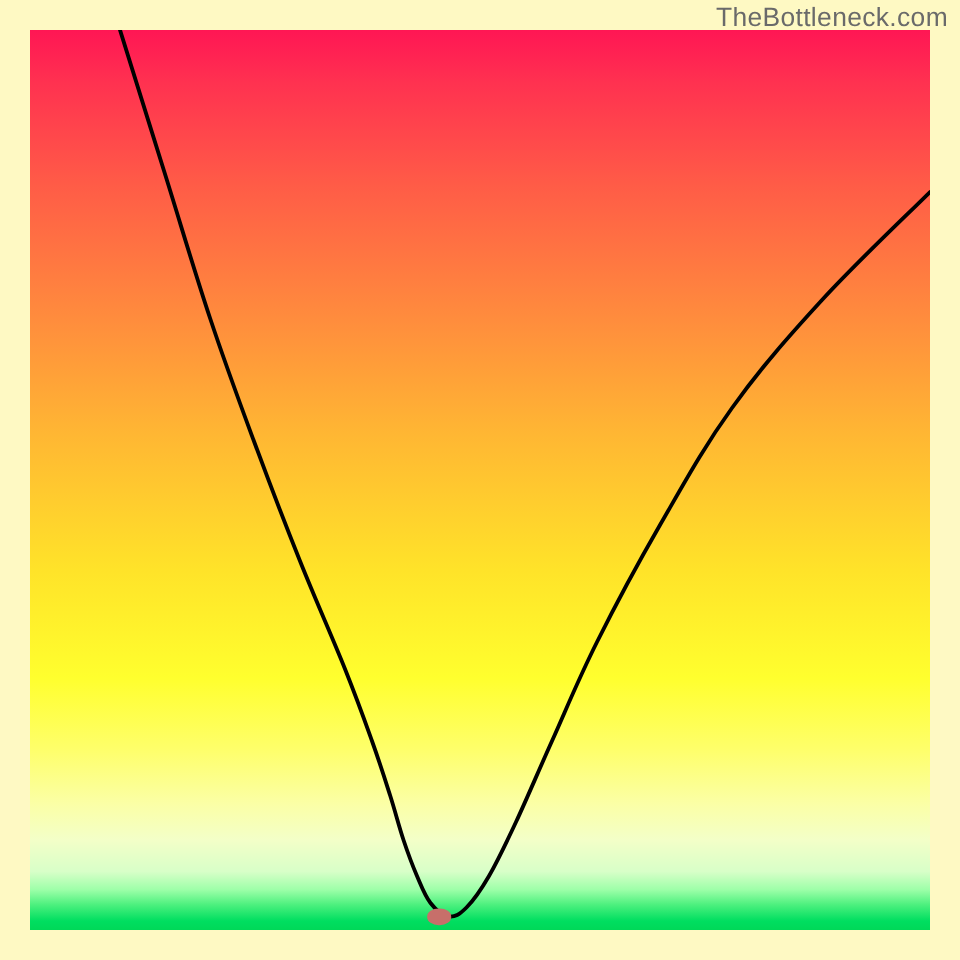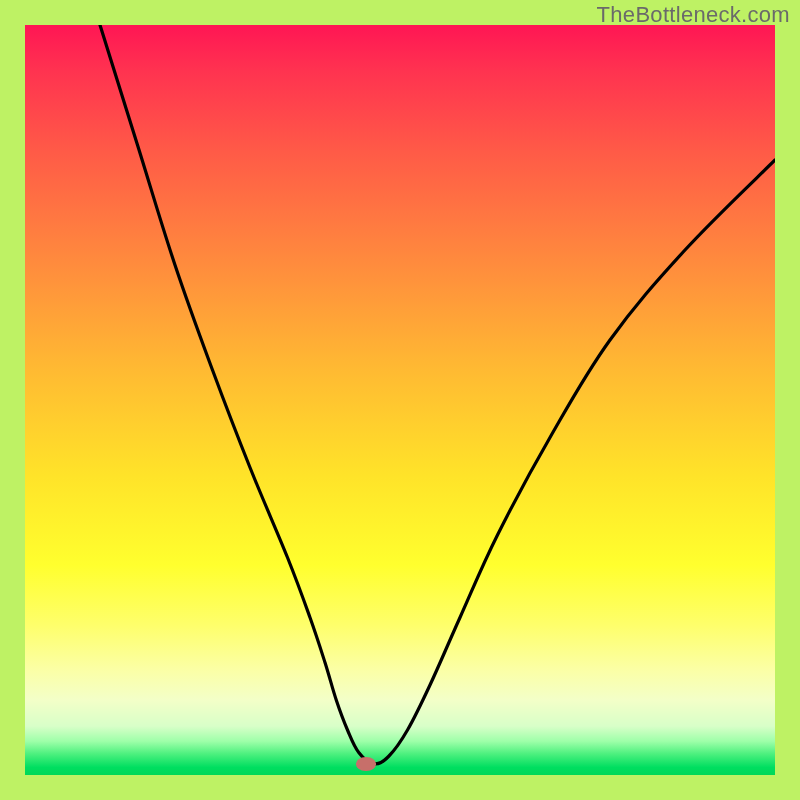--- a/index.html
+++ b/index.html
@@ -8,21 +8,21 @@
     width: 800px;
     height: 800px;
     background: #000;
     overflow: hidden;
     font-family: Arial, Helvetica, sans-serif;
   }
   .frame {
     position: relative;
     width: 800px;
     height: 800px;
-    background: #bef264;
+    background: #fef9c3;
   }
   .watermark {
     position: absolute;
     top: 2px;
     right: 10px;
     color: #6a6a6a;
     font-size: 22px;
     font-weight: 500;
     letter-spacing: 0.3px;
     z-index: 5;

